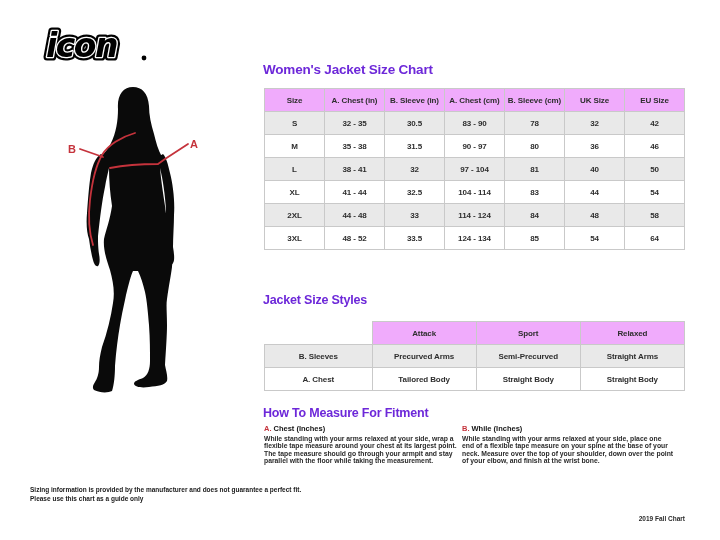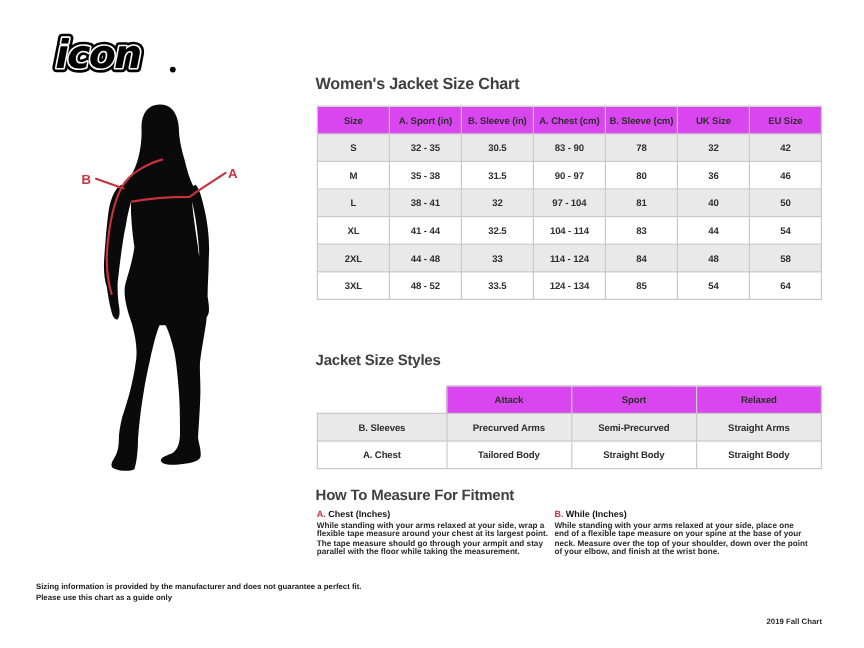--- a/index.html
+++ b/index.html
@@ -6,32 +6,32 @@
   .canvas{position:relative;width:720px;height:540px;background:#ffffff;overflow:hidden;
           font-family:"Liberation Sans",sans-serif;color:#222;}
 
   
   .logo{position:absolute;left:40px;top:24px;width:130px;height:46px;}
 
   
   .figure{position:absolute;left:55px;top:85px;width:160px;height:320px;}
 
   
-  .sec-title{position:absolute;left:263px;margin:0;font-weight:bold;color:#404040;letter-spacing:-0.2px;}
+  .sec-title{position:absolute;left:263px;margin:0;font-weight:bold;color:#6d28d9;letter-spacing:-0.2px;}
   .t1{top:62px;font-size:13.5px;}
   .t2{top:293px;font-size:12.5px;}
   .t3{top:406px;font-size:12.5px;}
 
   
   table{position:absolute;left:264px;border-collapse:collapse;table-layout:fixed;width:421px;}
   #size-table{top:88px;}
   #styles-table{top:321px;}
   th,td{border:1px solid #c9c9c9;height:22px;padding:0;text-align:center;vertical-align:middle;
         font-size:8px;font-weight:bold;color:#2e2e2e;letter-spacing:-0.1px;}
-  thead th{background:#d946ef;}
+  thead th{background:#f0abfc;}
   tbody tr:nth-child(odd){background:#e9e9e9;}
   tbody tr:nth-child(even){background:#ffffff;}
   #styles-table th.blank{border:none;background:transparent;width:107px;}
 
   
   .mcol{position:absolute;top:424px;}
   .mcol-a{left:264px;width:198px;}
   .mcol-b{left:462px;width:213px;}
   .mh{font-size:7.5px;font-weight:bold;color:#131313;margin:0 0 2px 0;}
   .mh .red{color:#c5333c;margin-right:2px;}
@@ -88,21 +88,21 @@
       <text x="135" y="63" font-size="11" font-weight="bold" fill="#c5333c">A</text>
       <text x="13" y="68" font-size="11" font-weight="bold" fill="#c5333c">B</text>
     </svg>
   </div>
 
   <h2 class="sec-title t1">Women's Jacket Size Chart</h2>
   <table id="size-table">
       <thead>
         <tr>
           <th>Size</th>
-          <th>A. Sport (in)</th>
+          <th>A. Chest (in)</th>
           <th>B. Sleeve (in)</th>
           <th>A. Chest (cm)</th>
           <th>B. Sleeve (cm)</th>
           <th>UK Size</th>
           <th>EU Size</th>
         </tr>
       </thead>
       <tbody>
         <tr>
           <td>S</td>

